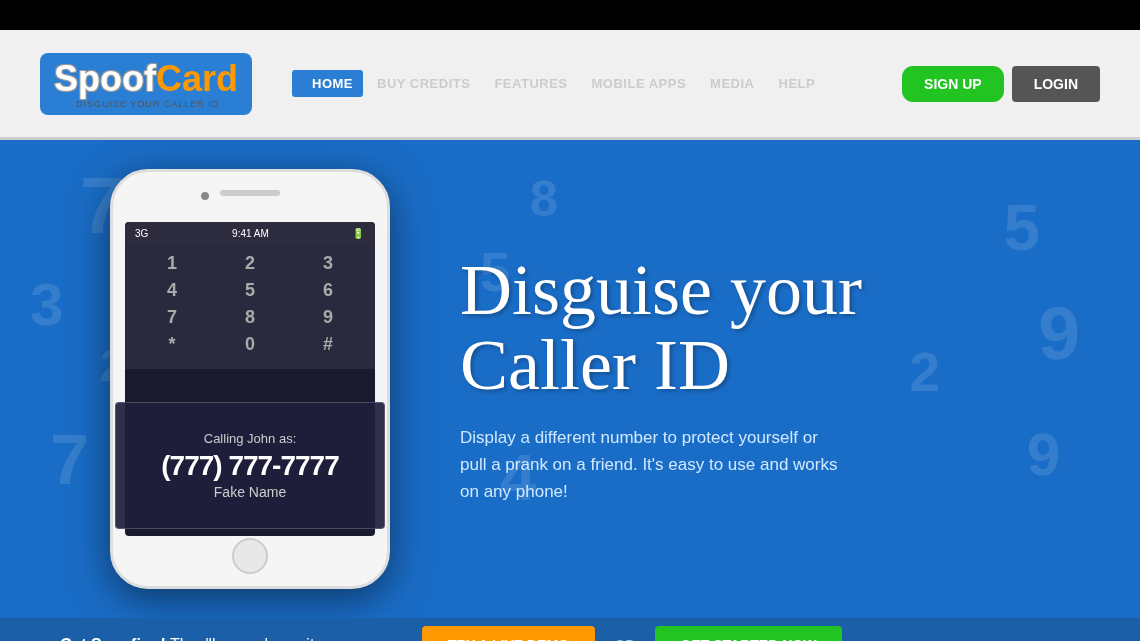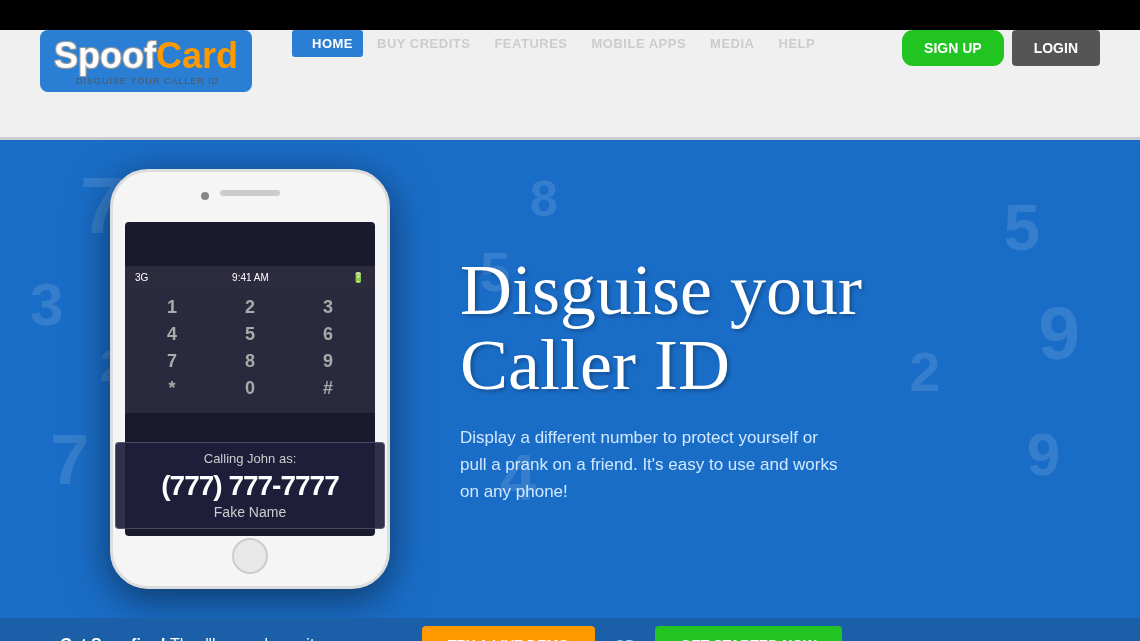--- a/index.html
+++ b/index.html
@@ -3,21 +3,21 @@
   <meta charset="utf-8">
   <style>
     * { margin: 0; padding: 0; box-sizing: border-box; }
     body { width: 1140px; height: 641px; overflow: hidden; font-family: Arial, sans-serif; background: #000; }
 
     
     #header {
       background: #f0f0f0;
       height: 110px;
       display: flex;
-      align-items: flex-start;
+      align-items: center;
       padding: 0 40px;
       border-bottom: 3px solid #ccc;
     }
 
     #logo-area {
       display: flex;
       align-items: center;
       margin-right: 40px;
     }
 
@@ -151,21 +151,20 @@
     }
 
     .phone-screen-top {
       background: #2c2c3e;
       padding: 6px 10px;
       display: flex;
       justify-content: space-between;
       align-items: center;
       font-size: 10px;
       color: #fff;
-      margin-top: 44px;
     }
 
     .phone-keypad {
       background: #2a2a3e;
       padding: 8px;
       flex: 1;
     }
 
     .keypad-row {
       display: flex;
@@ -216,21 +215,21 @@
     }
 
     
     .calling-overlay {
       position: absolute;
       bottom: 60px;
       left: 50%;
       transform: translateX(-50%);
       background: rgba(30,30,60,0.92);
       border: 1px solid rgba(255,255,255,0.2);
-      padding: 8px 24px;
+      padding: 28px 24px;
       text-align: center;
       width: 270px;
       border-radius: 4px;
     }
 
     .calling-label {
       color: #ccc;
       font-size: 13px;
       margin-bottom: 4px;
     }

